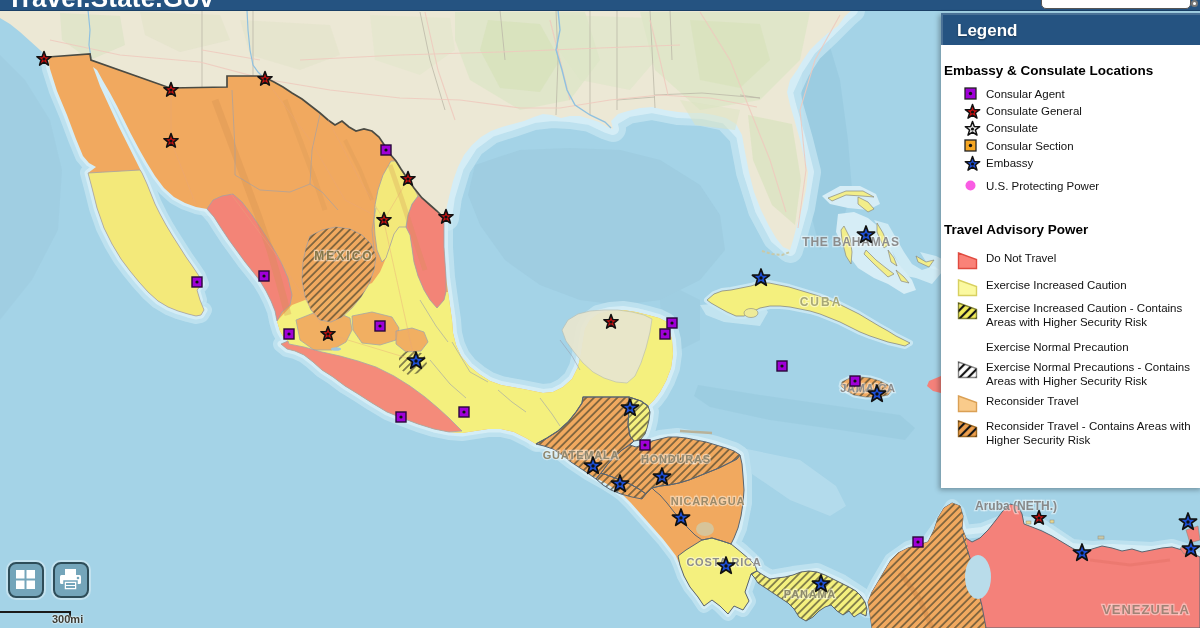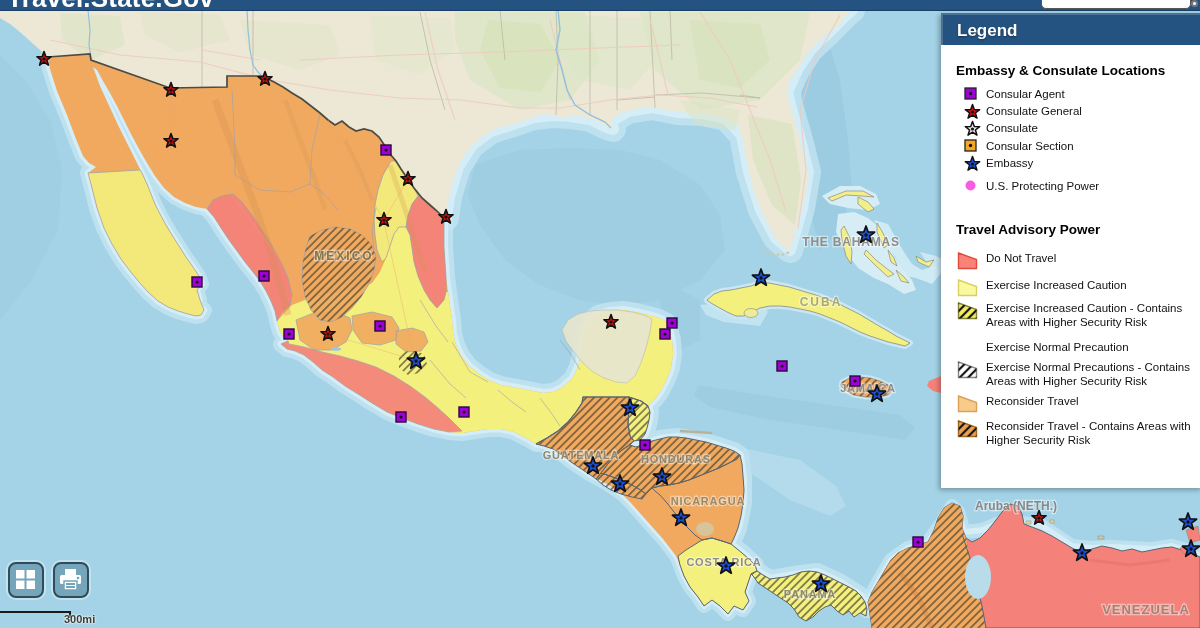--- a/index.html
+++ b/index.html
@@ -5,28 +5,28 @@
 html,body { width:1200px; height:628px; overflow:hidden; font-family:"Liberation Sans",sans-serif; background:#a6d4e7; }
 #wrap { position:relative; width:1200px; height:628px; overflow:hidden; }
 #map { position:absolute; left:0; top:0; }
 .topbar { position:absolute; left:0; top:0; width:1200px; height:11px; background:#255381; border-bottom:1px solid #1a3f66; overflow:hidden; }
 .logo { position:absolute; left:7px; top:-17px; font-size:26px; font-weight:bold; color:#fff; letter-spacing:0.2px; }
 .search { position:absolute; left:1041px; top:-4px; width:150px; height:13px; background:#fff; border:1.5px solid #555; border-radius:0 0 5px 5px; }
 .searchc { position:absolute; left:1191px; top:0px; width:7px; height:7px; border:2px solid #777; border-radius:50%; background:#fff; }
 .legend { position:absolute; left:941px; top:13px; width:262px; height:475px; background:#fff; box-shadow:-2px 2px 5px rgba(0,0,0,0.3); }
 .leghead { position:absolute; left:0; top:0; width:262px; height:32px; background:#255381; color:#fff; font-size:17px; font-weight:bold; line-height:32px; padding-left:14px; border-top:2px solid #4a7196; border-left:2px solid #4a7196; text-shadow:0 1px 2px rgba(0,0,0,0.4); }
 .legbody { position:absolute; left:0; top:0; width:262px; height:475px; }
-.h3 { position:absolute; left:15px; font-size:13.5px; font-weight:bold; color:#000; }
+.h3 { position:absolute; left:3px; font-size:13.5px; font-weight:bold; color:#000; }
 .lic { position:absolute; left:23px; }
 .lsw { position:absolute; left:16px; }
 .ltx { position:absolute; left:45px; font-size:11.5px; color:#111; line-height:14px; width:220px; }
 .btn { position:absolute; width:36px; height:36px; background:#74a5ba; border:2.5px solid #2e4d59; border-radius:8px; box-shadow:0 0 0 2px rgba(255,255,255,0.35); }
 .scale-line { position:absolute; left:0; top:611px; width:71px; height:2px; background:#1a1a1a; }
 .scale-tick { position:absolute; left:69px; top:611px; width:2px; height:7px; background:#1a1a1a; }
-.scale-txt { position:absolute; left:64px; top:613px; font-size:11px; font-weight:bold; color:#3b3b33; text-shadow:0 0 2px #fff,0 0 2px #fff; }
+.scale-txt { position:absolute; left:52px; top:613px; font-size:11px; font-weight:bold; color:#3b3b33; text-shadow:0 0 2px #fff,0 0 2px #fff; }
 </style></head>
 <body>
 <div id="wrap">
 <svg id="map" width="1200" height="628" viewBox="0 0 1200 628">
 <defs>
 <pattern id="hm" width="5.5" height="5.5" patternUnits="userSpaceOnUse" patternTransform="rotate(45)">
 <line x1="2.75" y1="0" x2="2.75" y2="5.5" stroke="#433f2c" stroke-width="1.8" opacity="0.65"></line>
         </pattern>
 <pattern id="hl" width="6" height="6" patternUnits="userSpaceOnUse" patternTransform="rotate(45)">
 <line x1="3" y1="0" x2="3" y2="6" stroke="#151515" stroke-width="2.2"></line>

